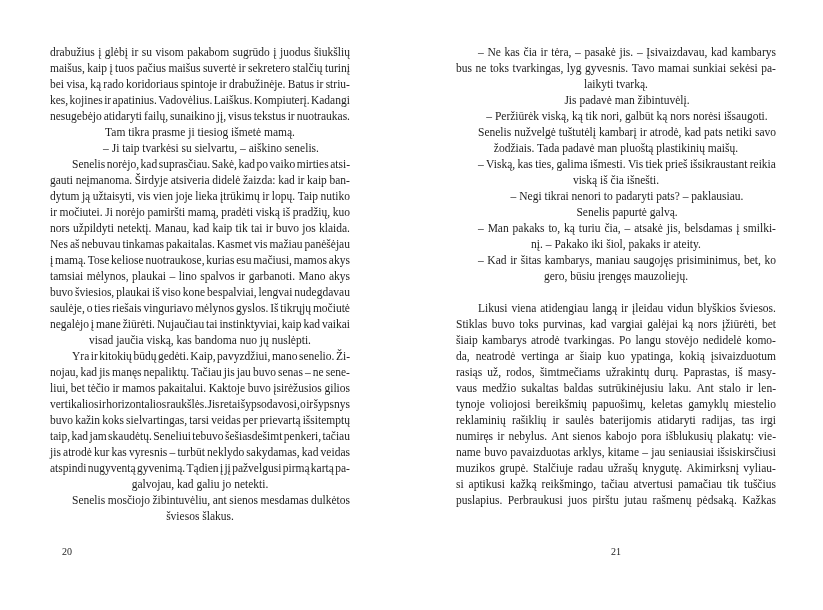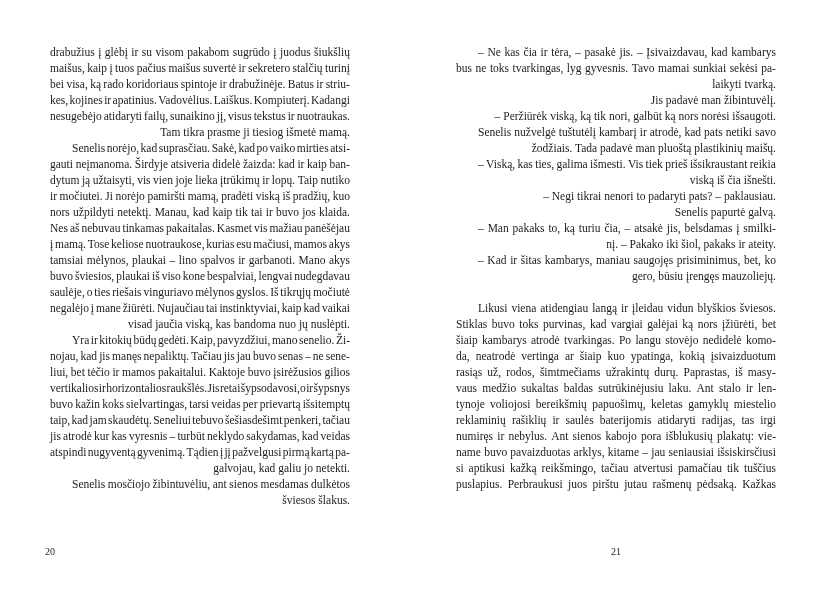--- a/index.html
+++ b/index.html
@@ -14,31 +14,31 @@
   .page-text {
     position: absolute;
     top: 44px;
     font-size: 11.5px;
   }
   .page-text.left  { left: 50px;  width: 300px; }
   .page-text.right { left: 456px; width: 320px; }
   .line { height: 16px; line-height: 16px; overflow: visible; }
   .line.just { display: flex; justify-content: space-between; white-space: nowrap; }
   .line.just span { flex: 0 0 auto; }
-  .line.last { white-space: nowrap; text-align: right; }
+  .line.last { white-space: nowrap; text-align: center; }
   .line.indent { padding-left: 22px; }
   .line.blank { }
   .folio {
     position: absolute;
     top: 546px;
     font-size: 10px;
     line-height: 12px;
     color: #1c1c1c;
   }
-  .folio.left  { left: 45px;  width: 300px; text-align: left; }
+  .folio.left  { left: 62px;  width: 300px; text-align: left; }
   .folio.right { left: 456px; width: 320px; text-align: center; }
 </style>
 </head>
 <body>
 
 <div class="spread">
   <div class="page-text left" id="left-page-text">
       <div class="line just">
         <span>drabužius</span>
         <span>į</span>
@@ -93,20 +93,21 @@
         <span>atidaryti</span>
         <span>failų,</span>
         <span>sunaikino</span>
         <span>jį,</span>
         <span>visus</span>
         <span>tekstus</span>
         <span>ir</span>
         <span>nuotraukas.</span>
       </div>
       <div class="line last">Tam tikra prasme ji tiesiog išmetė mamą.</div>
+      <div class="line last indent">– Ji taip tvarkėsi su sielvartu, – aiškino senelis.</div>
       <div class="line just indent">
         <span>Senelis</span>
         <span>norėjo,</span>
         <span>kad</span>
         <span>suprasčiau.</span>
         <span>Sakė,</span>
         <span>kad</span>
         <span>po</span>
         <span>vaiko</span>
         <span>mirties</span>
@@ -543,20 +544,30 @@
         <span>buvo</span>
         <span>pavaizduotas</span>
         <span>arklys,</span>
         <span>kitame</span>
         <span>–</span>
         <span>jau</span>
         <span>seniausiai</span>
         <span>išsiskirsčiusi</span>
       </div>
       <div class="line just">
+        <span>muzikos</span>
+        <span>grupė.</span>
+        <span>Stalčiuje</span>
+        <span>radau</span>
+        <span>užrašų</span>
+        <span>knygutę.</span>
+        <span>Akimirksnį</span>
+        <span>vyliau-</span>
+      </div>
+      <div class="line just">
         <span>si</span>
         <span>aptikusi</span>
         <span>kažką</span>
         <span>reikšmingo,</span>
         <span>tačiau</span>
         <span>atvertusi</span>
         <span>pamačiau</span>
         <span>tik</span>
         <span>tuščius</span>
       </div>

